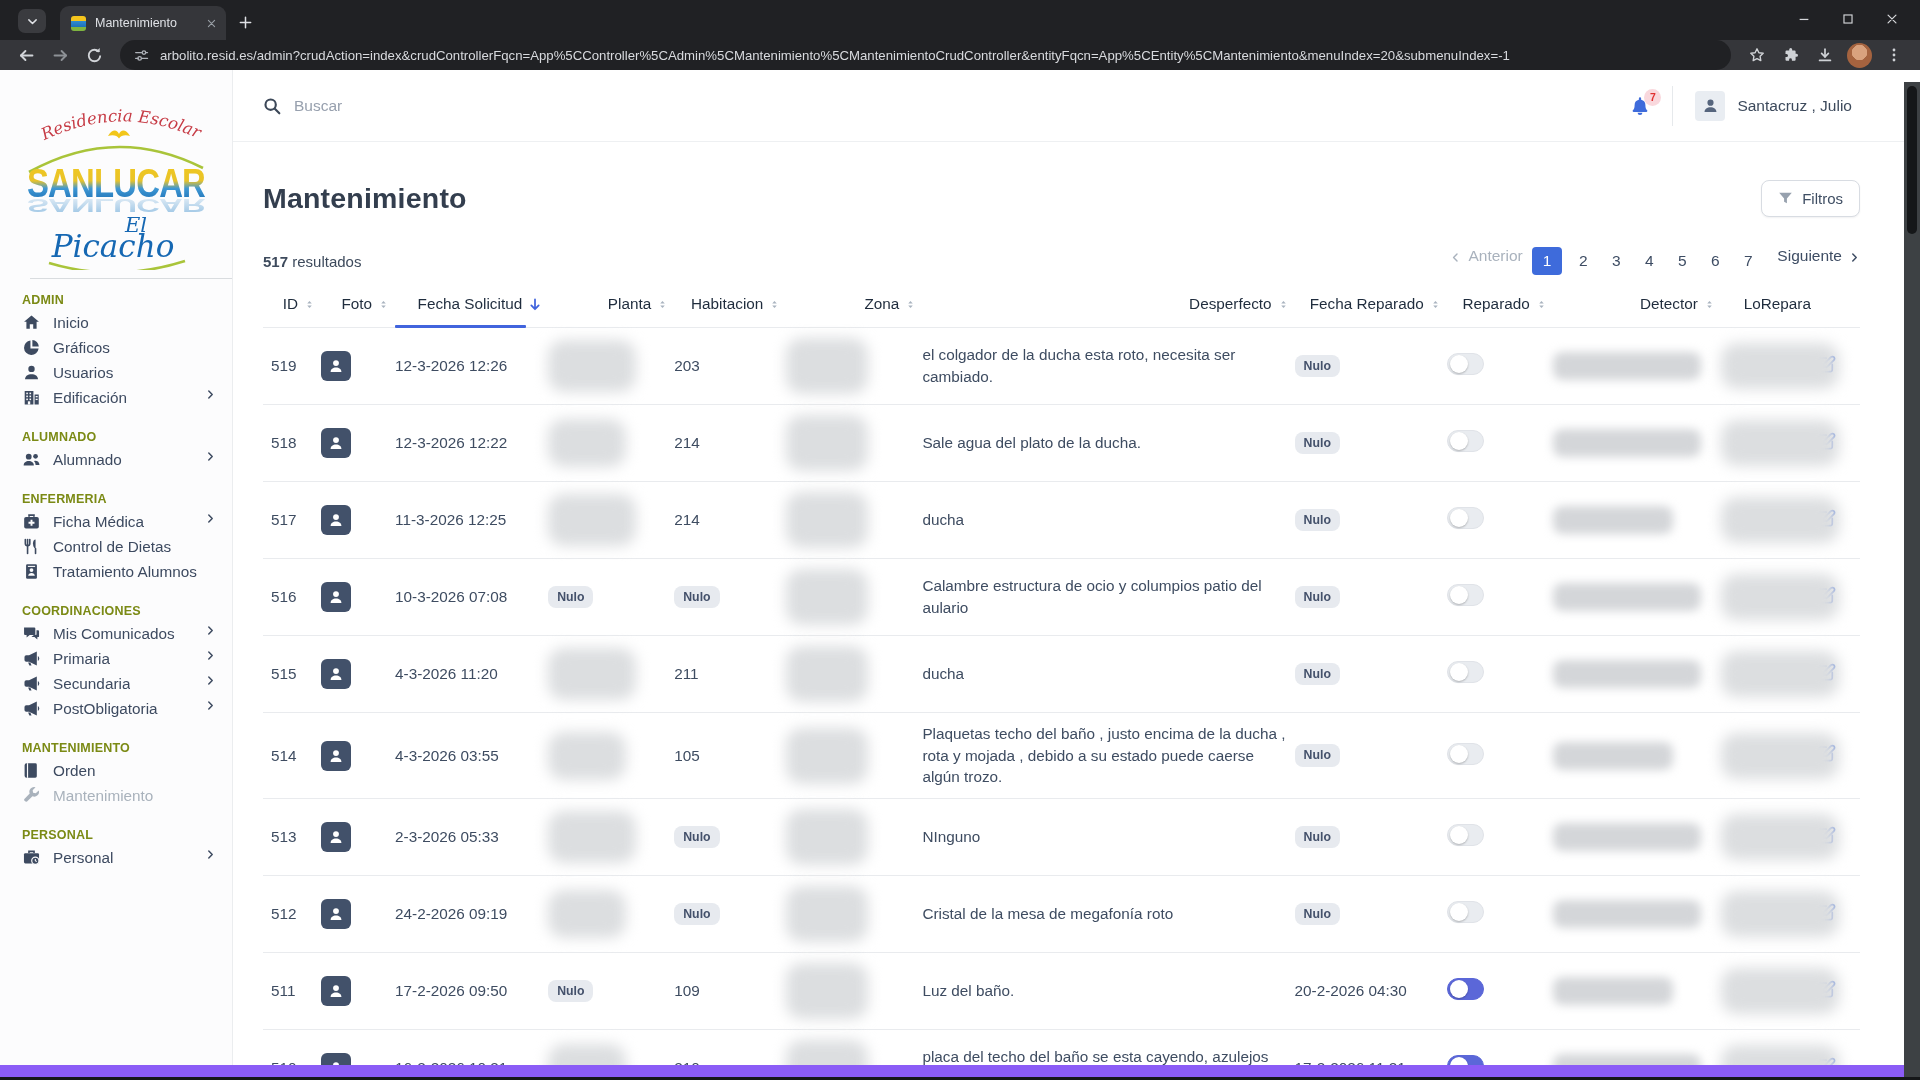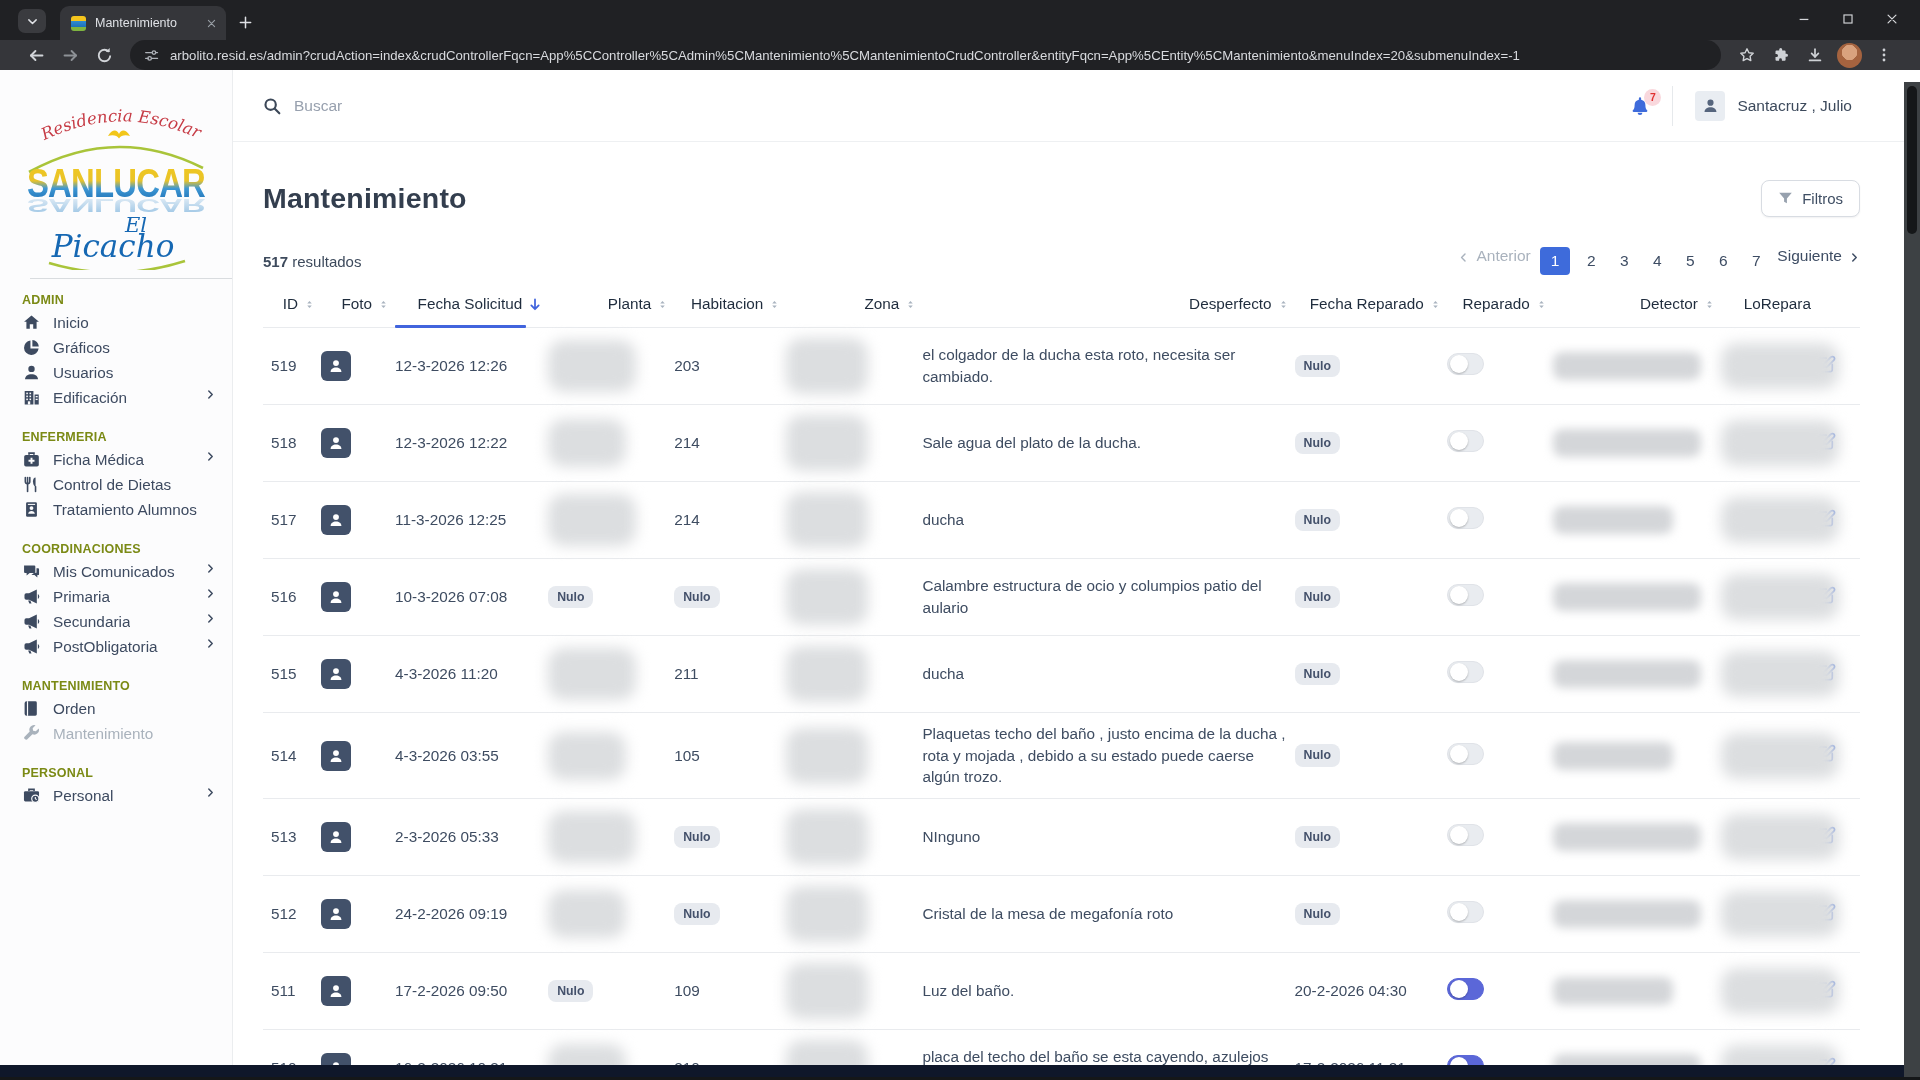--- a/index.html
+++ b/index.html
@@ -1,38 +1,38 @@
 <!DOCTYPE html>
 <html style="--primary-blue: #3e6bdb; --toggle-on: #5b67d8; --sort-active: #4164dd; --section-green: #7b8a15; --badge-bg: #e7eaef; --danger-red: #e03131;"><head>
 <meta charset="utf-8">
 <style>
   *{box-sizing:border-box;margin:0;padding:0}
   html,body{width:1920px;height:1080px;overflow:hidden}
   body{font-family:"Liberation Sans","DejaVu Sans",sans-serif;background:#fff}
-  .screen{position:relative;width:1920px;height:1080px;background:#0f172a}
+  .screen{position:relative;width:1920px;height:1080px;background:#8b5cf6}
 
   
   .tabbar{height:40px;background:#202124;display:flex;align-items:flex-end;position:relative}
   .tab-search-btn{width:28px;height:24px;margin:0 0 7px 18px;border-radius:7px;background:#3a3b3f;
     display:flex;align-items:center;justify-content:center;color:#dfe1e5;cursor:pointer}
   .tab-search-btn svg{width:13px;height:13px}
   .tab{margin-left:14px;width:166px;height:34px;background:#35363a;border-radius:9px 9px 0 0;
     display:flex;align-items:center;padding:0 9px 0 11px;gap:9px;cursor:pointer}
   .favicon{width:15px;height:15px;border-radius:3px;flex-shrink:0;
     background:linear-gradient(180deg,#f5c51d 0%,#f5c51d 36%,#2f8ad0 36%,#1c6fb8 76%,#7fb440 76%)}
   .tab-title{color:#dfe1e5;font-size:12.5px;flex:1;white-space:nowrap;overflow:hidden}
   .tab-close{color:#9aa0a6;display:flex;cursor:pointer}
   .tab-close svg{width:11px;height:11px}
   .newtab{color:#dfe1e5;margin:0 0 10px 12px;cursor:pointer;display:flex}
   .newtab svg{width:15px;height:15px}
   .wincontrols{position:absolute;right:6px;top:0;height:38px;display:flex;align-items:center;color:#d5d7da}
   .winbtn{width:44px;height:38px;display:flex;align-items:center;justify-content:center;cursor:pointer}
   .winbtn svg{width:14px;height:14px}
 
-  .toolbar{height:30px;background:#35363a;display:flex;align-items:center;padding:0 20px;gap:2px}
+  .toolbar{height:30px;background:#35363a;display:flex;align-items:center;padding:0 10px;gap:2px}
   .navbtn{width:32px;height:32px;border-radius:50%;display:flex;align-items:center;justify-content:center;
     color:#d2d5d9;cursor:pointer;flex-shrink:0}
   .navbtn svg{width:17px;height:17px}
   .navbtn.dim{color:#8d9196}
   .omnibox{flex:1;height:30px;background:#202124;border-radius:15px;display:flex;align-items:center;
     padding:0 14px;gap:11px;margin:0 8px;min-width:0;cursor:text}
   .omnibox .tune{color:#aeb2b8;flex-shrink:0;display:flex}
   .omnibox .tune svg{width:15px;height:15px}
   .url{color:#d8dade;font-size:13.2px;white-space:nowrap;overflow:hidden;flex:1}
   .tb-ic{width:32px;height:32px;display:flex;align-items:center;justify-content:center;color:#cfd2d6;
@@ -86,21 +86,21 @@
   .btn-filters{display:flex;align-items:center;gap:9px;background:#fff;border:1px solid #d8dce2;
     border-radius:8px;padding:9px 16px;font-size:15px;color:#3f4e63;cursor:pointer;
     box-shadow:0 1px 2px rgba(16,24,40,.06);font-family:inherit}
   .btn-filters svg{width:15px;height:15px;color:#97a1ae}
 
   .results-row{margin-top:30px;display:flex;justify-content:space-between;align-items:center}
   .results{font-size:15px;color:#3d4a5c}
   .results b{font-weight:700}
   .pagination{display:flex;align-items:flex-start;gap:9px;font-size:15.5px}
   .page-prev{color:#a9b2bd;display:flex;gap:7px;align-items:center;cursor:pointer}
-  .page-next{color:#3d4c63;display:flex;gap:7px;align-items:center;cursor:pointer;}
+  .page-next{color:#3d4c63;display:flex;gap:7px;align-items:center;cursor:pointer;margin-left:8px}
   .pg-chev{width:11px;height:11px;margin-top:2px}
   .page-num{min-width:24px;text-align:center;color:#3d4c63;padding:5px 6px;cursor:pointer}
   .page-num.active{background:var(--primary-blue,#3e6bdb);color:#fff;border-radius:4px;min-width:18px;padding:5px 11px}
 
   table#grid{width:100%;border-collapse:collapse;margin-top:20px;table-layout:fixed}
   #grid thead th{text-align:right;font-size:15.3px;font-weight:400;color:#1f2c3d;padding:0 6px 14px 0;
     white-space:nowrap;position:relative;cursor:pointer}
   .sort-ic{width:11px;height:13px;margin-left:6px;vertical-align:-2px;color:#a9b3bf}
   .sort-ic.arrow{width:14px;height:15px;color:var(--sort-active,#4164dd);vertical-align:-3px}
   #grid th.sorted::after{content:"";position:absolute;left:0;bottom:-1px;width:calc(100% - 22px);
@@ -310,20 +310,35 @@
                   <rect x="4.6" y="11.6" width="2.2" height="3"></rect>
                 </g>
               </svg>
               <span class="side-label">Edificación</span>
               <svg viewBox="0 0 16 16" class="side-chev" fill="currentColor">
                 <path fill="none" stroke="currentColor" stroke-width="2.1" stroke-linecap="round" stroke-linejoin="round" d="m5.5 2.8 5 5.2-5 5.2"></path>
               </svg>
             </div>
           </div>
           <div class="side-section">
+            <div class="side-title">ALUMNADO</div>
+            <div class="side-item">
+              <svg viewBox="0 0 16 16" class="side-icon" fill="currentColor">
+                <circle cx="5.4" cy="5.4" r="2.7"></circle>
+                <path d="M.6 13.6c0-2.8 2.1-4.3 4.8-4.3s4.8 1.5 4.8 4.3z"></path>
+                <circle cx="11.8" cy="5" r="2.2"></circle>
+                <path d="M11.4 9.2c2.4 0 4.1 1.4 4.1 4h-3.6a5.7 5.7 0 0 0-1.6-3.7z"></path>
+              </svg>
+              <span class="side-label">Alumnado</span>
+              <svg viewBox="0 0 16 16" class="side-chev" fill="currentColor">
+                <path fill="none" stroke="currentColor" stroke-width="2.1" stroke-linecap="round" stroke-linejoin="round" d="m5.5 2.8 5 5.2-5 5.2"></path>
+              </svg>
+            </div>
+          </div>
+          <div class="side-section">
             <div class="side-title">ENFERMERIA</div>
             <div class="side-item">
               <svg viewBox="0 0 16 16" class="side-icon" fill="currentColor">
                 <rect x="1.1" y="3.7" width="13.8" height="10.9" rx="1.7"></rect>
                 <path d="M5.7 3.5V2h4.6v1.5" fill="none" stroke="currentColor" stroke-width="1.6"></path>
                 <path d="M7.1 6.3h1.8v1.9h1.9V10H8.9v1.9H7.1V10H5.2V8.2h1.9z" fill="#fcfcfd"></path>
               </svg>
               <span class="side-label">Ficha Médica</span>
               <svg viewBox="0 0 16 16" class="side-chev" fill="currentColor">
                 <path fill="none" stroke="currentColor" stroke-width="2.1" stroke-linecap="round" stroke-linejoin="round" d="m5.5 2.8 5 5.2-5 5.2"></path>

